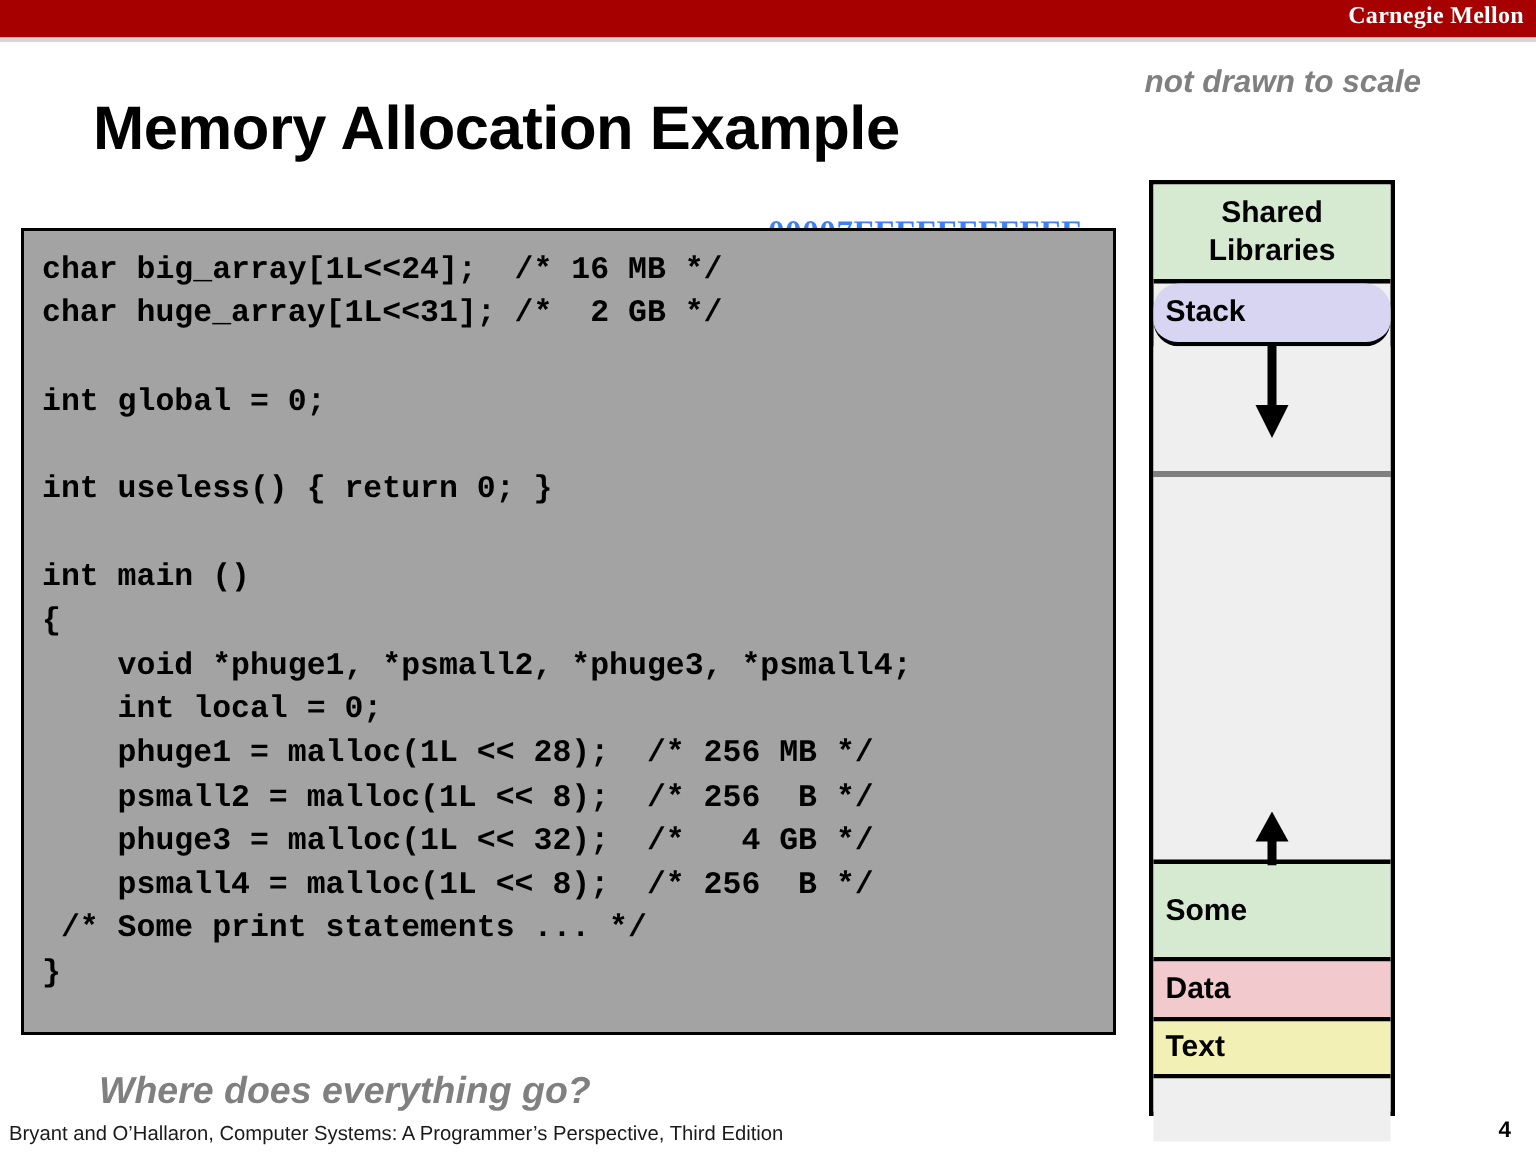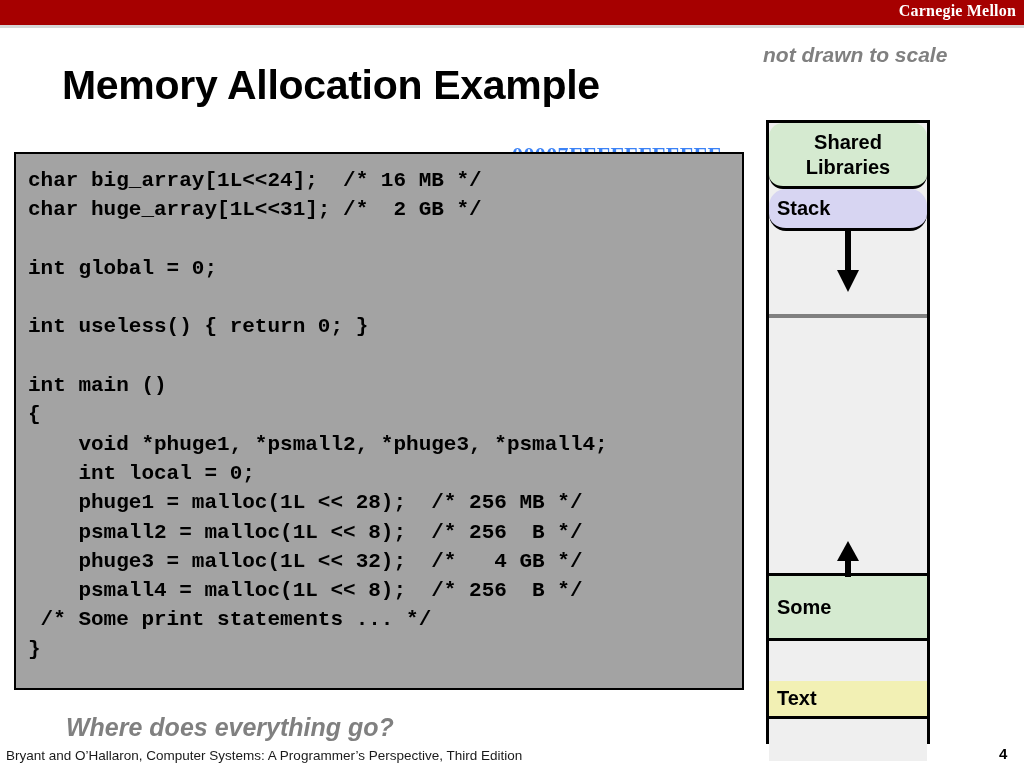--- a/index.html
+++ b/index.html
@@ -125,21 +125,20 @@
   .seg-border-bottom { border-bottom: 3px solid #000000; }
   .seg-border-top { border-top: 3px solid #000000; }
 
   #seg-shared-libraries {
     top: 0;
     height: 66px;
     background: #d5ead0;
     flex-direction: column;
     justify-content: center;
     line-height: 25px;
-    border-radius: 14px;
   }
   #seg-stack {
     top: 66px;
     height: 42px;
     background: #d7d5f2;
     border-radius: 17px;
   }
   #seg-gap-upper {
     top: 108px;
     height: 83px;
@@ -265,20 +264,23 @@
   <div id="seg-gap-upper" class="mem-seg seg-left"></div>
 
   <div id="gray-divider"></div>
 
   <div id="seg-gap-lower" class="mem-seg seg-left"></div>
 
   <div id="seg-heap" class="mem-seg seg-left seg-border-top seg-border-bottom">
     <span>Some</span>
   </div>
 
+  <div id="seg-data" class="mem-seg seg-left seg-border-bottom">
+    <span>Data</span>
+  </div>
 
   <div id="seg-text" class="mem-seg seg-left seg-border-bottom">
     <span>Text</span>
   </div>
 
   <div id="seg-bottom-blank" class="mem-seg seg-left"></div>
 
   <svg id="stack-grow-arrow" class="arrow" viewBox="0 0 158 66" preserveAspectRatio="none">
     <line x1="79" y1="0" x2="79" y2="48" stroke="#000000" stroke-width="6"></line>
     <polygon points="79,64 68,42 90,42" fill="#000000"></polygon>

